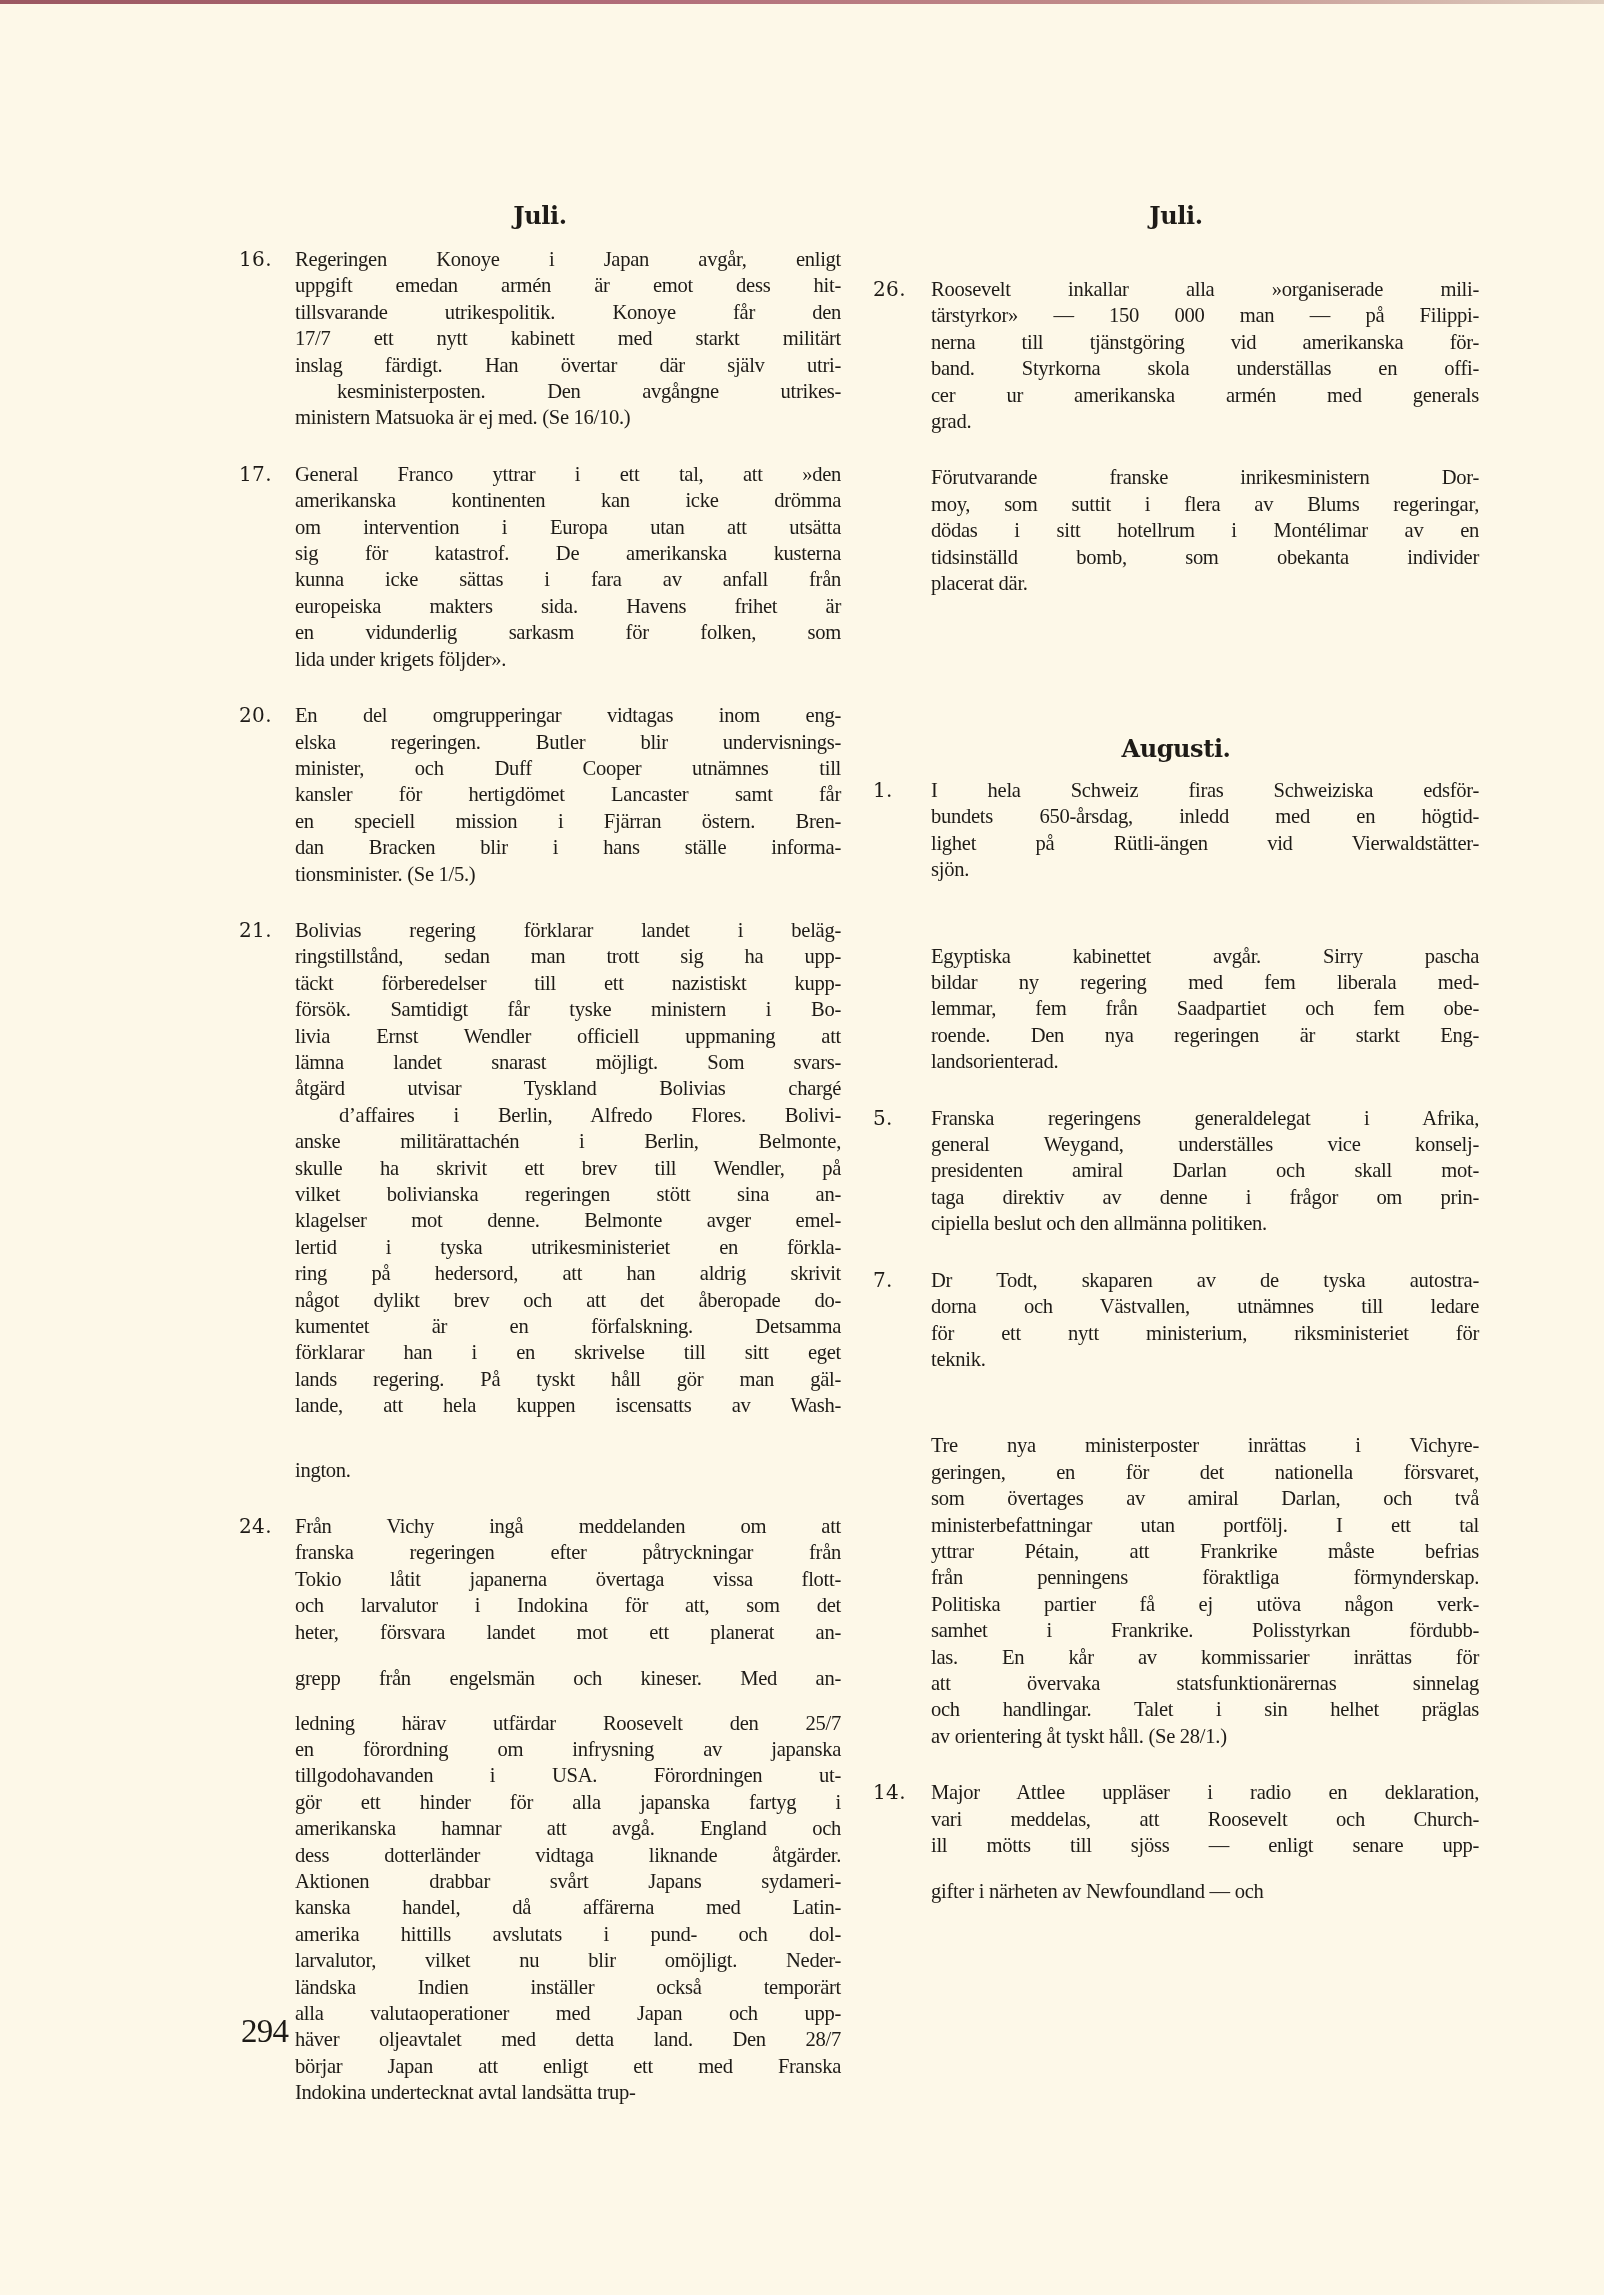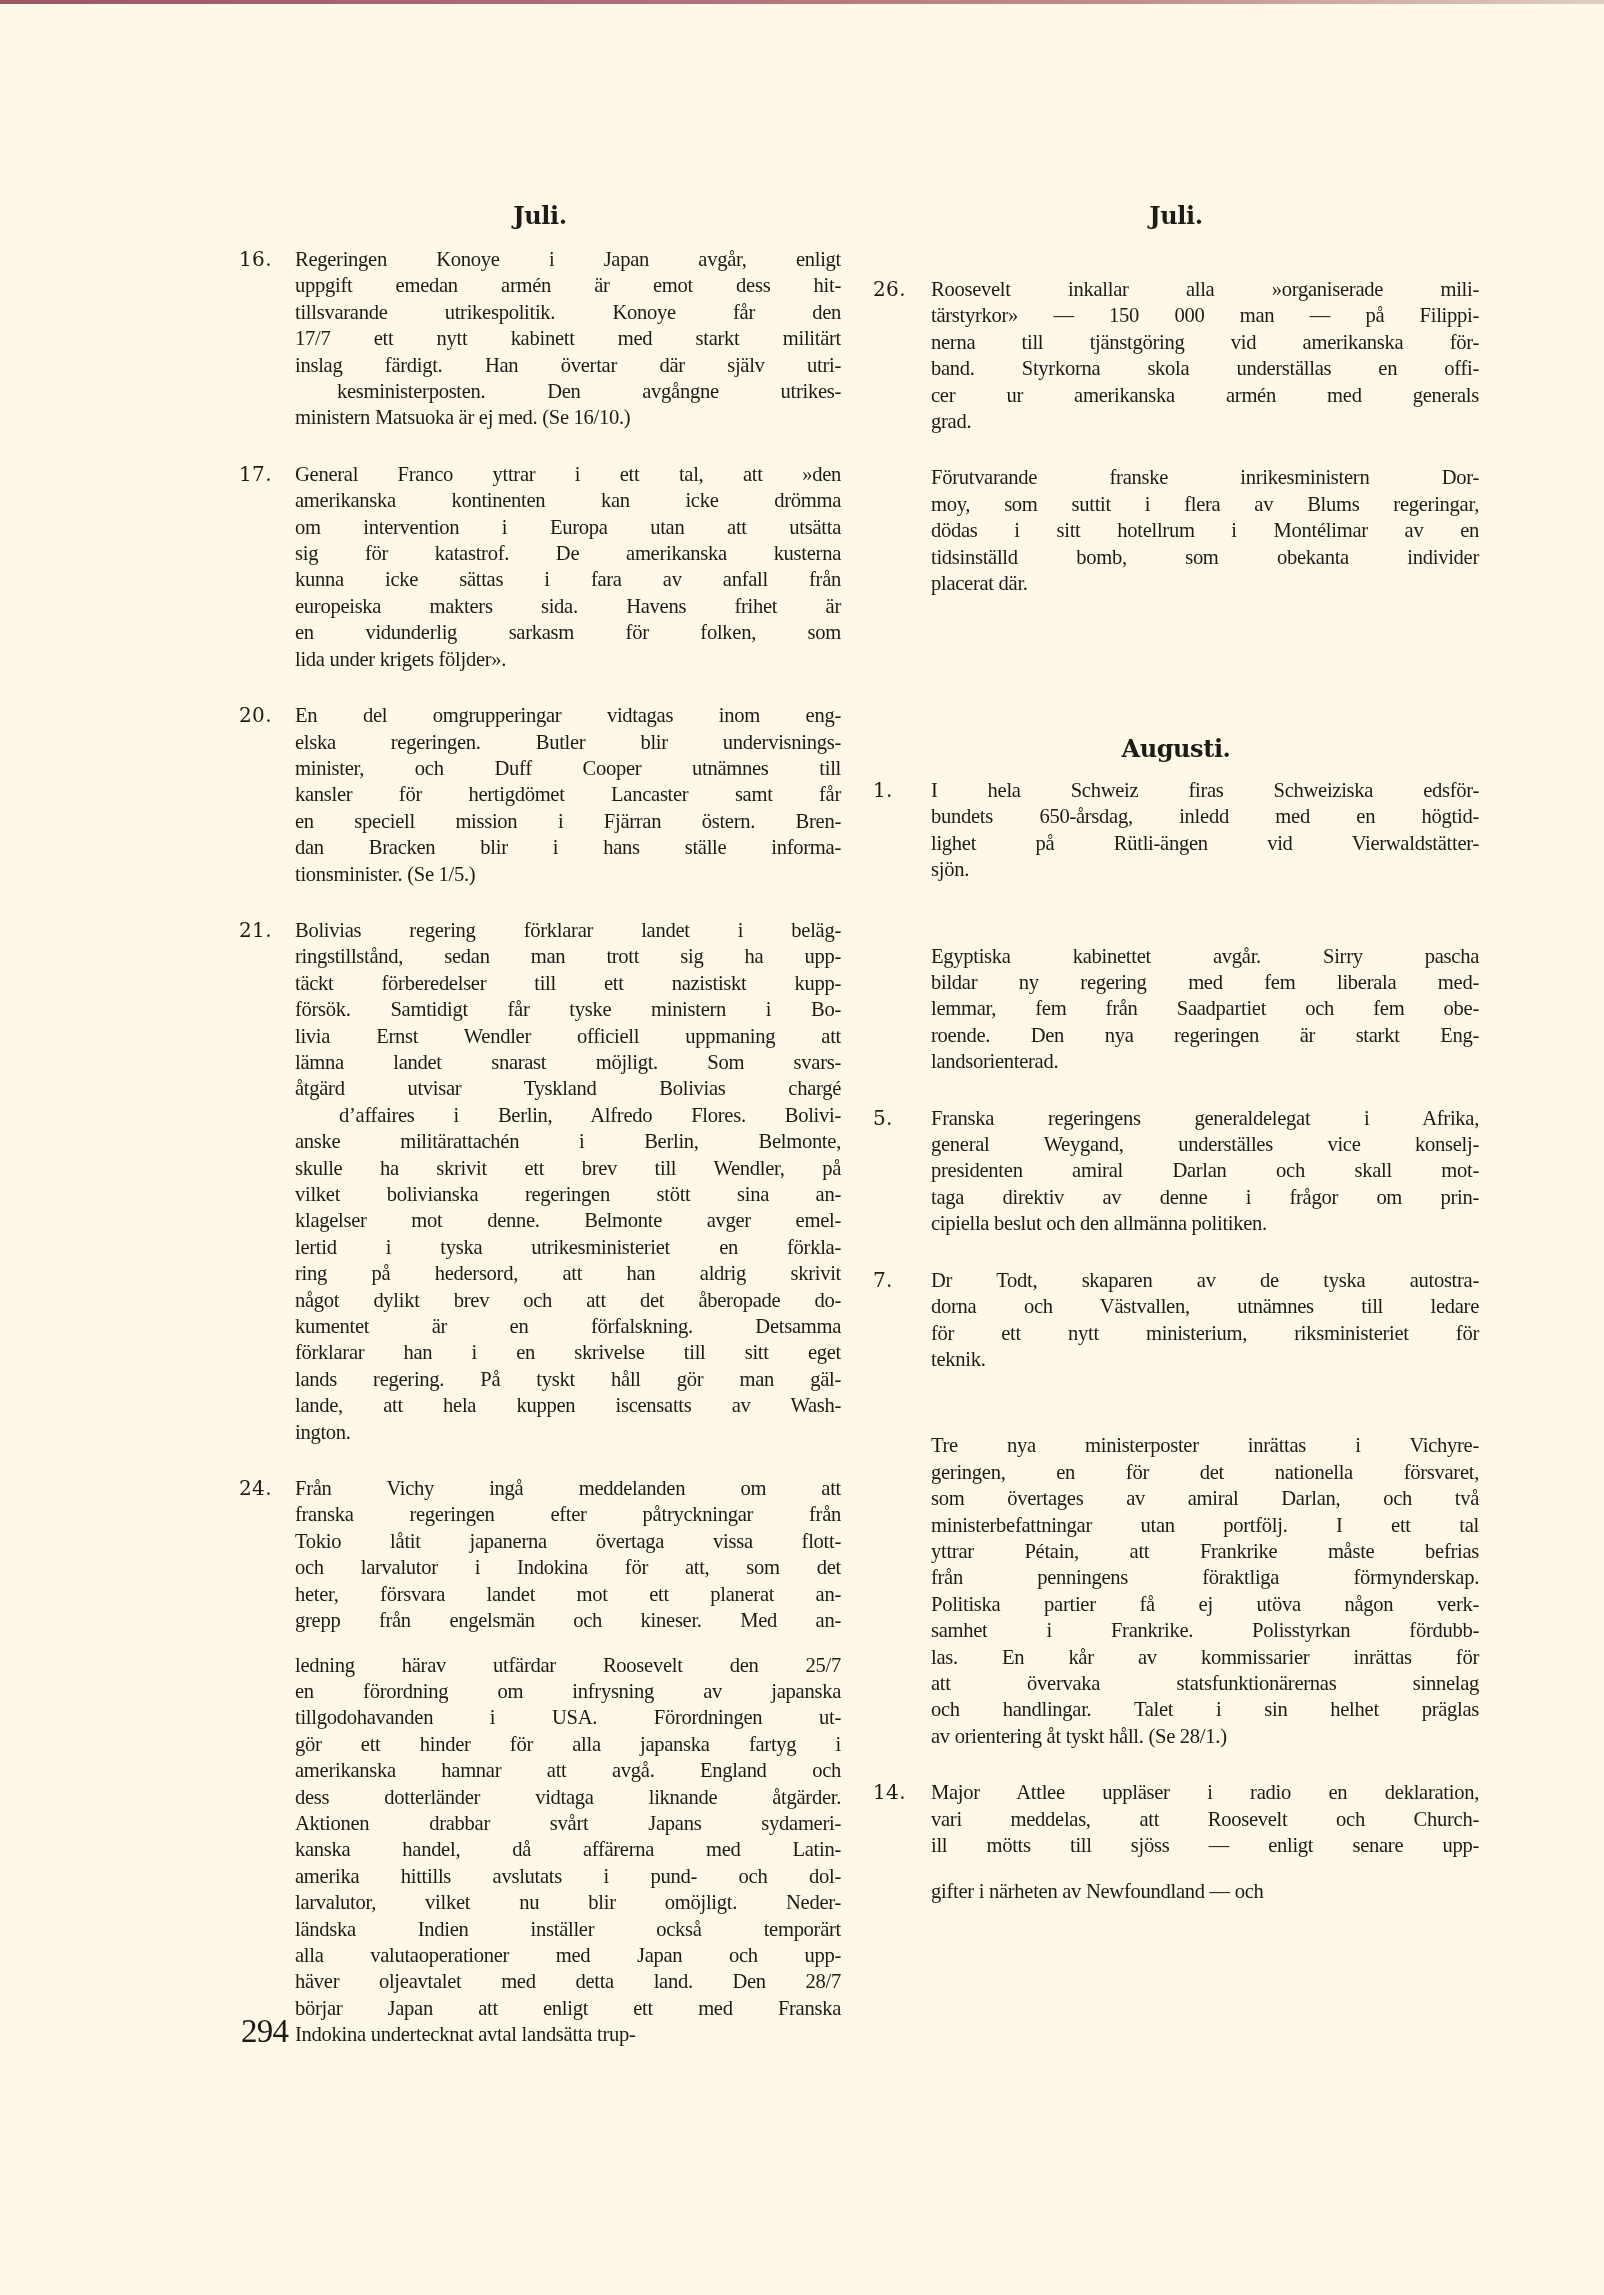--- a/index.html
+++ b/index.html
@@ -104,33 +104,33 @@
           <span class="line" style="white-space: normal;">skulle ha skrivit ett brev till Wendler, på</span>
           <span class="line" style="white-space: normal;">vilket bolivianska regeringen stött sina an-</span>
           <span class="line" style="white-space: normal;">klagelser mot denne. Belmonte avger emel-</span>
           <span class="line" style="white-space: normal;">lertid i tyska utrikesministeriet en förkla-</span>
           <span class="line" style="white-space: normal;">ring på hedersord, att han aldrig skrivit</span>
           <span class="line" style="white-space: normal;">något dylikt brev och att det åberopade do-</span>
           <span class="line" style="white-space: normal;">kumentet är en förfalskning. Detsamma</span>
           <span class="line" style="white-space: normal;">förklarar han i en skrivelse till sitt eget</span>
           <span class="line" style="white-space: normal;">lands regering. På tyskt håll gör man gäl-</span>
           <span class="line" style="white-space: normal;">lande, att hela kuppen iscensatts av Wash-</span>
-          <span class="line last" style="white-space: nowrap;">ington.</span>
+          <span class="line last" style="white-space: nowrap; margin-top: 38px;">ington.</span>
         </div>
       </div>
       <div class="gap"></div>
       <div class="entry">
         <span class="num">24.</span>
         <div class="body">
           <span class="line" style="white-space: normal;">Från Vichy ingå meddelanden om att</span>
           <span class="line" style="white-space: normal;">franska regeringen efter påtryckningar från</span>
           <span class="line" style="white-space: normal;">Tokio låtit japanerna övertaga vissa flott-</span>
           <span class="line" style="white-space: normal;">och larvalutor i Indokina för att, som det</span>
           <span class="line" style="white-space: normal;">heter, försvara landet mot ett planerat an-</span>
-          <span class="line" style="white-space: normal;">grepp från engelsmän och kineser. Med an-</span>
+          <span class="line" style="white-space: normal; margin-top: 20px;">grepp från engelsmän och kineser. Med an-</span>
           <span class="line" style="white-space: normal; margin-top: 18px;">ledning härav utfärdar Roosevelt den 25/7</span>
           <span class="line" style="white-space: normal;">en förordning om infrysning av japanska</span>
           <span class="line" style="white-space: normal;">tillgodohavanden i USA. Förordningen ut-</span>
           <span class="line" style="white-space: normal;">gör ett hinder för alla japanska fartyg i</span>
           <span class="line" style="white-space: normal;">amerikanska hamnar att avgå. England och</span>
           <span class="line" style="white-space: normal;">dess dotterländer vidtaga liknande åtgärder.</span>
           <span class="line" style="white-space: normal;">Aktionen drabbar svårt Japans sydameri-</span>
           <span class="line" style="white-space: normal;">kanska handel, då affärerna med Latin-</span>
           <span class="line" style="white-space: normal;">amerika hittills avslutats i pund- och dol-</span>
           <span class="line" style="white-space: normal;">larvalutor, vilket nu blir omöjligt. Neder-</span>

